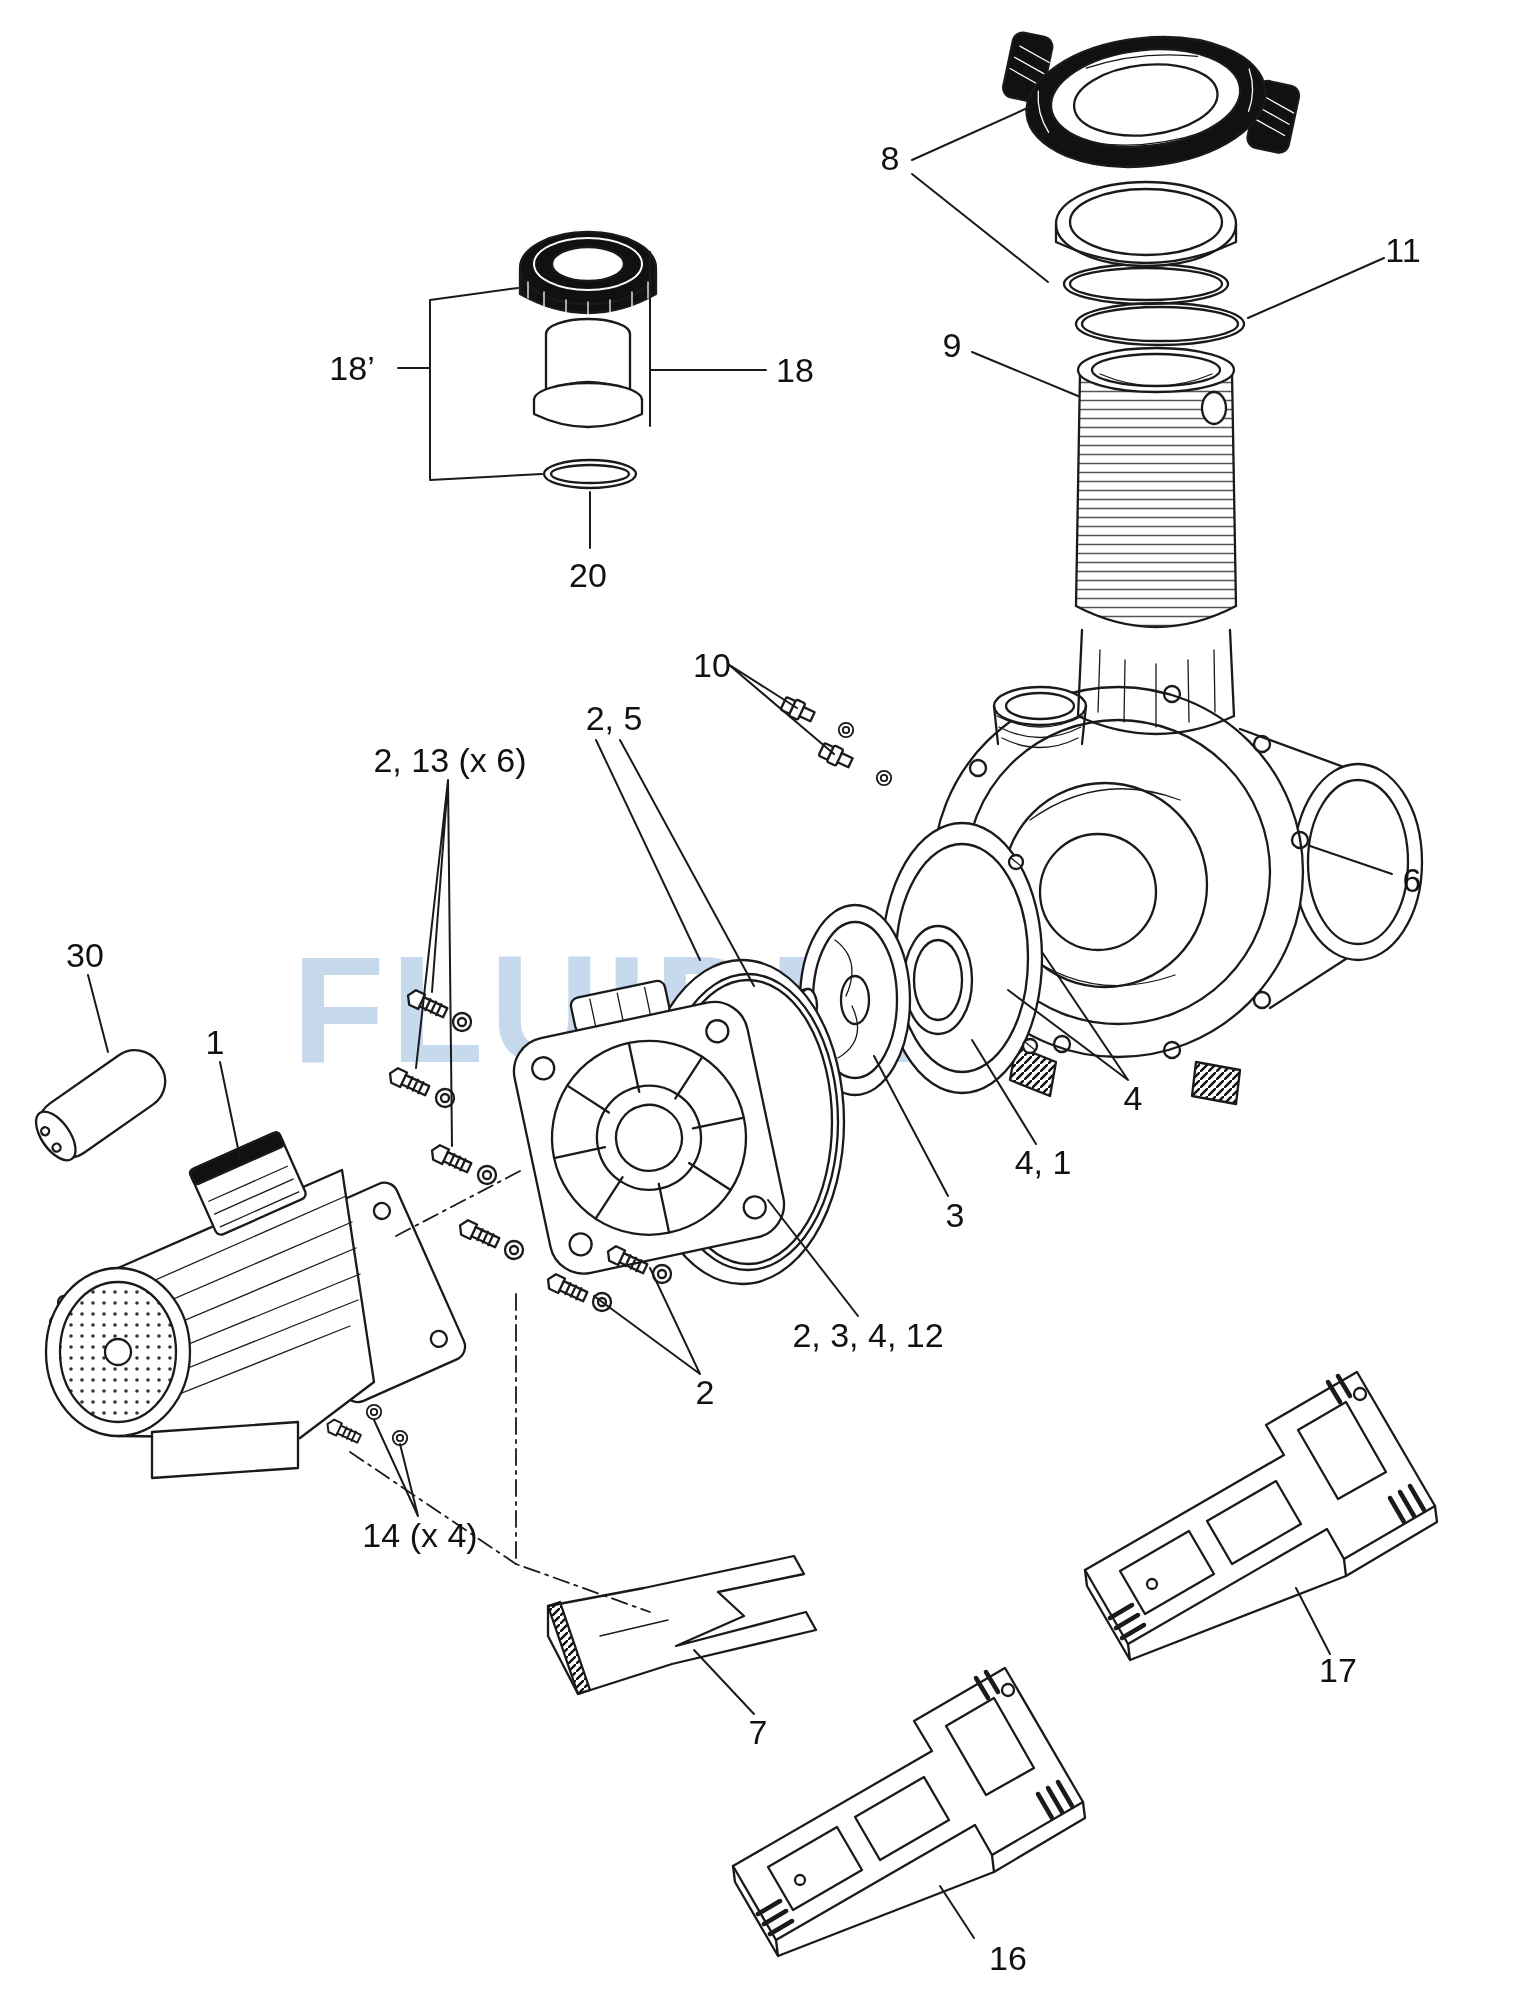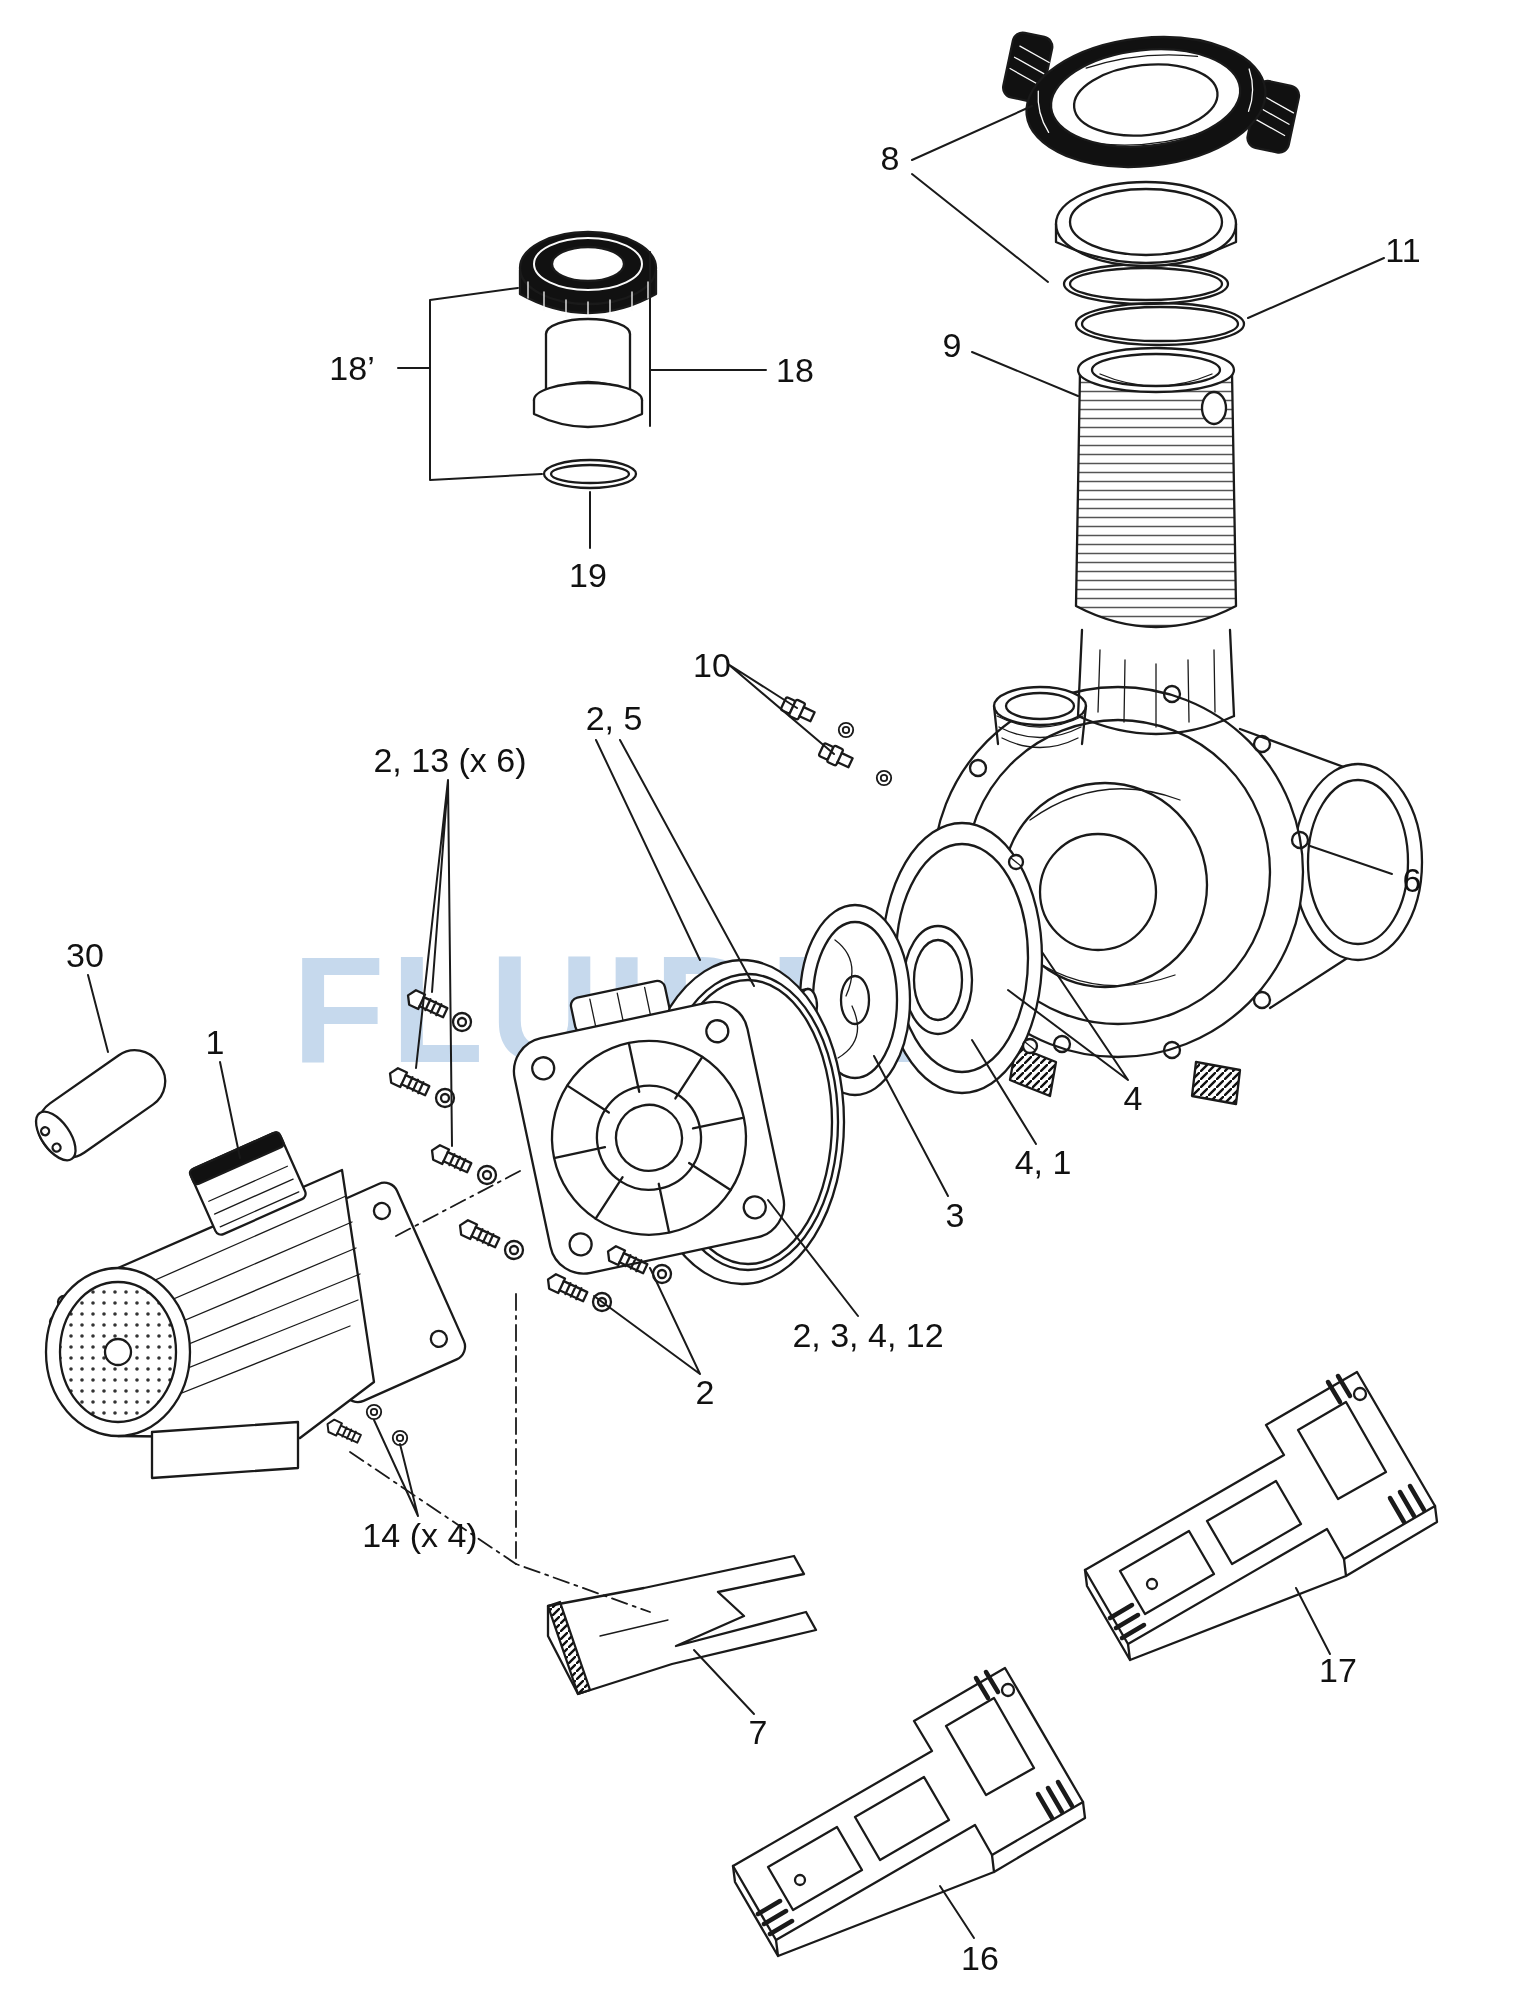--- a/index.html
+++ b/index.html
@@ -311,29 +311,29 @@
       <path class="ld" d="M1330,1654 L1296,1588"></path>
       <path class="ld" d="M974,1938 L940,1886"></path>
     </g>
   </svg>
 
   <div class="lbl" style="left:890px;top:158px">8</div>
   <div class="lbl" style="left:1403px;top:250px">11</div>
   <div class="lbl" style="left:952px;top:345px">9</div>
   <div class="lbl" style="left:352px;top:368px">18’</div>
   <div class="lbl" style="left:795px;top:370px">18</div>
-  <div class="lbl" style="left:588px;top:575px">19</div>
+  <div class="lbl" style="left:588px;top:575px">20</div>
   <div class="lbl" style="left:712px;top:665px">10</div>
   <div class="lbl" style="left:614px;top:718px">2, 5</div>
   <div class="lbl" style="left:450px;top:760px">2, 13 (x 6)</div>
   <div class="lbl" style="left:85px;top:955px">30</div>
   <div class="lbl" style="left:215px;top:1042px">1</div>
   <div class="lbl" style="left:1412px;top:880px">6</div>
   <div class="lbl" style="left:1133px;top:1098px">4</div>
   <div class="lbl" style="left:1043px;top:1162px">4, 1</div>
   <div class="lbl" style="left:955px;top:1215px">3</div>
   <div class="lbl" style="left:868px;top:1335px">2, 3, 4, 12</div>
   <div class="lbl" style="left:705px;top:1392px">2</div>
   <div class="lbl" style="left:420px;top:1535px">14 (x 4)</div>
   <div class="lbl" style="left:758px;top:1732px">7</div>
   <div class="lbl" style="left:1338px;top:1670px">17</div>
-  <div class="lbl" style="left:980px;top:1958px">16</div>
+  <div class="lbl" style="left:1008px;top:1958px">16</div>
 </div>
 
 </body></html>

